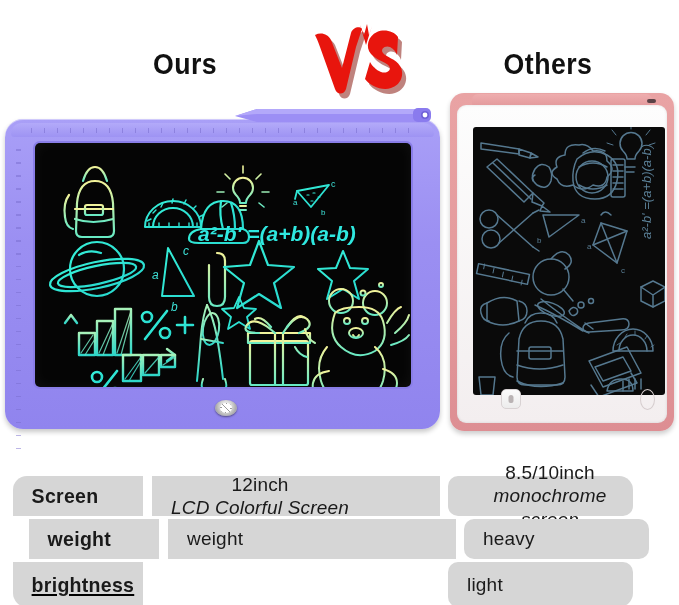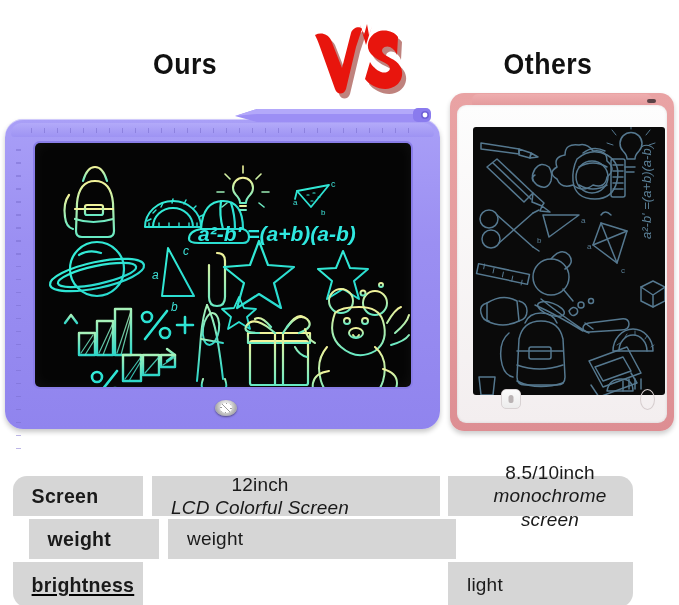--- a/index.html
+++ b/index.html
@@ -113,21 +113,21 @@
   .c-label .txt{
     font-weight:bold;font-size:21px;padding-left:20px;transform:scaleX(.93);
     transform-origin:left center;letter-spacing:.3px;
   }
   .c-val .txt{font-size:19px;padding-left:19px;letter-spacing:.2px;}
   .c-val .txt .l2{display:block;font-style:italic;}
 
   
   .col1{left:0;width:130px;}
   .col2{left:139px;width:288px;}
-  .col3{left:435px;width:185px;}
+  .col3{left:435px;width:185px;border-radius:10px;}
   .row1{top:0;height:40px;}
   .row2{top:43px;height:40px;margin-left:16px;}
   .row3{top:86px;height:45px;}
 
   .rtl{border-top-left-radius:14px;}
   .rbl{border-bottom-left-radius:14px;text-decoration:underline;}
   .rtr{border-top-right-radius:14px;}
   .rbr{border-bottom-right-radius:14px;}
 </style>
 </head>
@@ -505,20 +505,23 @@
         <span class="l2">monochrome screen</span>
       </span>
     </div>
 
     <div class="cell c-label col1 row2">
       <span class="txt">weight</span>
     </div>
     <div class="cell c-val col2 row2">
       <span class="txt">weight</span>
     </div>
+    <div class="cell c-val col3 row2">
+      <span class="txt">heavy</span>
+    </div>
 
     <div class="cell c-label col1 row3 rbl">
       <span class="txt">brightness</span>
     </div>
     <div class="cell c-val col3 row3 rbr">
       <span class="txt">light</span>
     </div>
   </div>
 
 </div>

